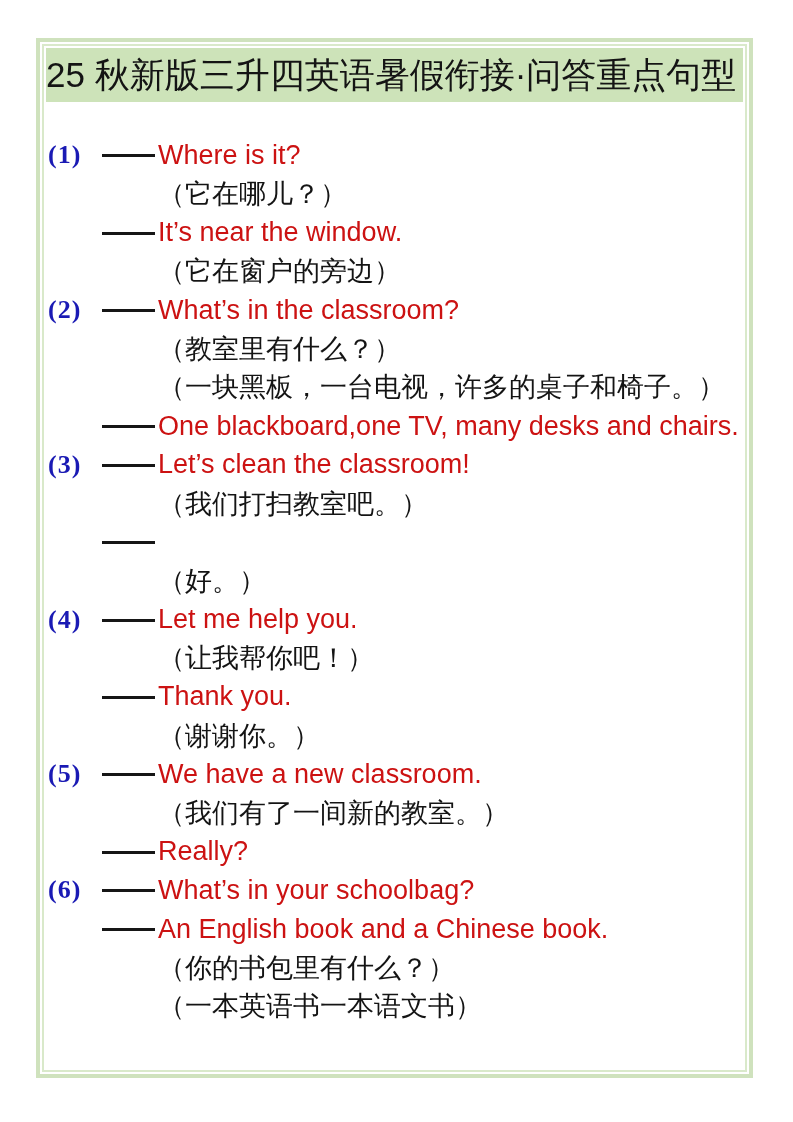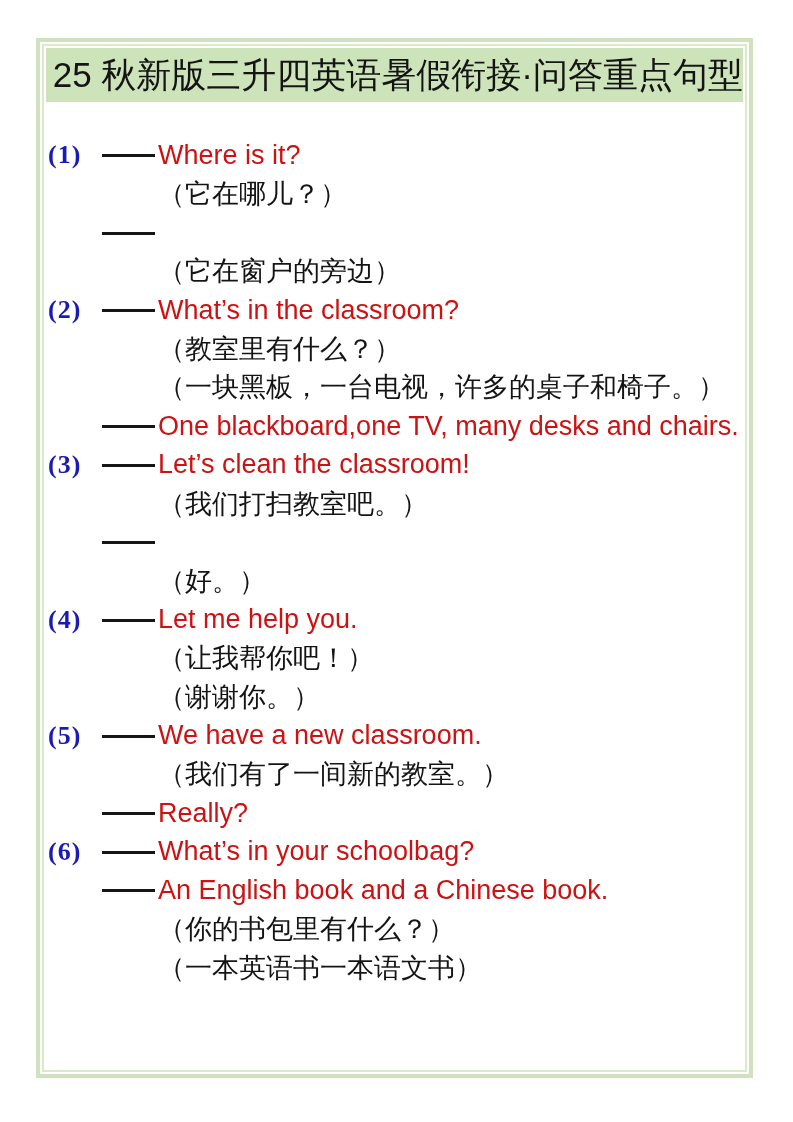--- a/index.html
+++ b/index.html
@@ -35,21 +35,21 @@
     inset: 2px;
     border: 2px solid var(--frame-green-inner);
     padding: 2px;
   }
 
   .title-box {
     height: 54px;
     background: var(--title-bg-green);
     display: flex;
     align-items: center;
-    justify-content: flex-end;
+    justify-content: flex-start;
     overflow: hidden;
   }
   .title-box .title-text {
     font-family: "Liberation Sans", sans-serif;
     font-size: 35px;
     font-weight: 500;
     color: var(--text-black);
     white-space: nowrap;
     letter-spacing: 0px;
   }
@@ -118,20 +118,21 @@
           <div class="line">
             <span class="num">(1)</span>
             <span class="dash"></span>
             <span class="en-text">Where is it?</span>
           </div>
           <div class="line">
             <span class="cn-text">（它在哪儿？）</span>
           </div>
           <div class="line">
             <span class="dash"></span>
+            <span class="en-text">It’s near the window.</span>
           </div>
           <div class="line">
             <span class="cn-text">（它在窗户的旁边）</span>
           </div>
         </div>
 
         <div>
           <div class="line">
             <span class="num">(2)</span>
             <span class="dash"></span>
@@ -167,20 +168,24 @@
         </div>
 
         <div>
           <div class="line">
             <span class="num">(4)</span>
             <span class="dash"></span>
             <span class="en-text">Let me help you.</span>
           </div>
           <div class="line">
             <span class="cn-text">（让我帮你吧！）</span>
+          </div>
+          <div class="line">
+            <span class="dash"></span>
+            <span class="en-text">Thank you.</span>
           </div>
           <div class="line">
             <span class="cn-text">（谢谢你。）</span>
           </div>
         </div>
 
         <div>
           <div class="line">
             <span class="num">(5)</span>
             <span class="dash"></span>

